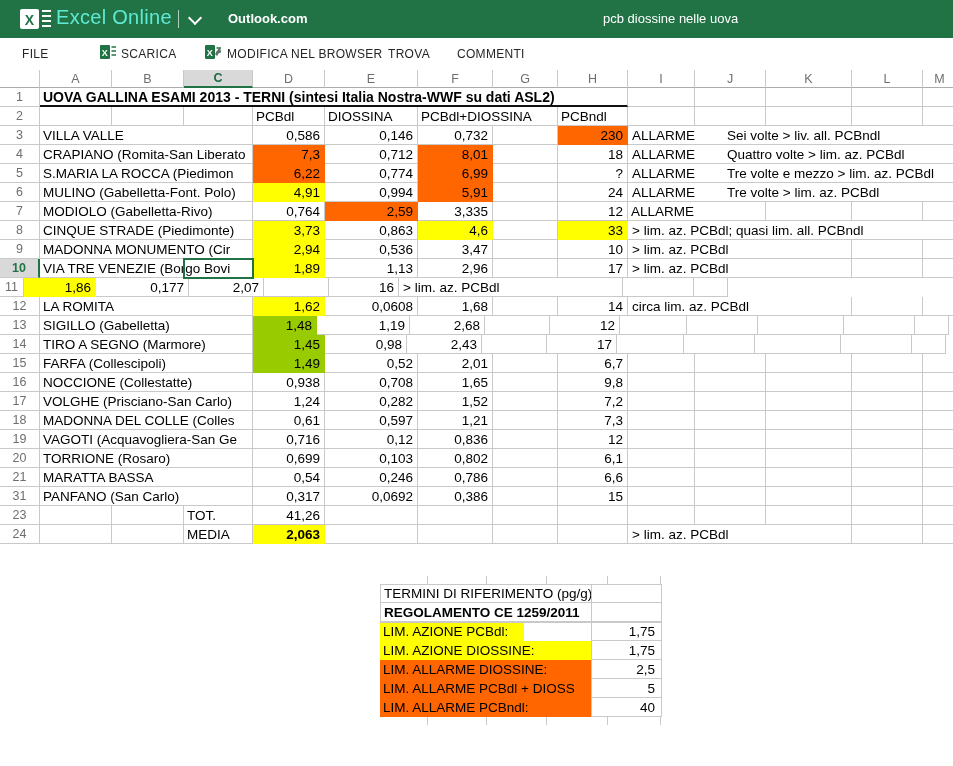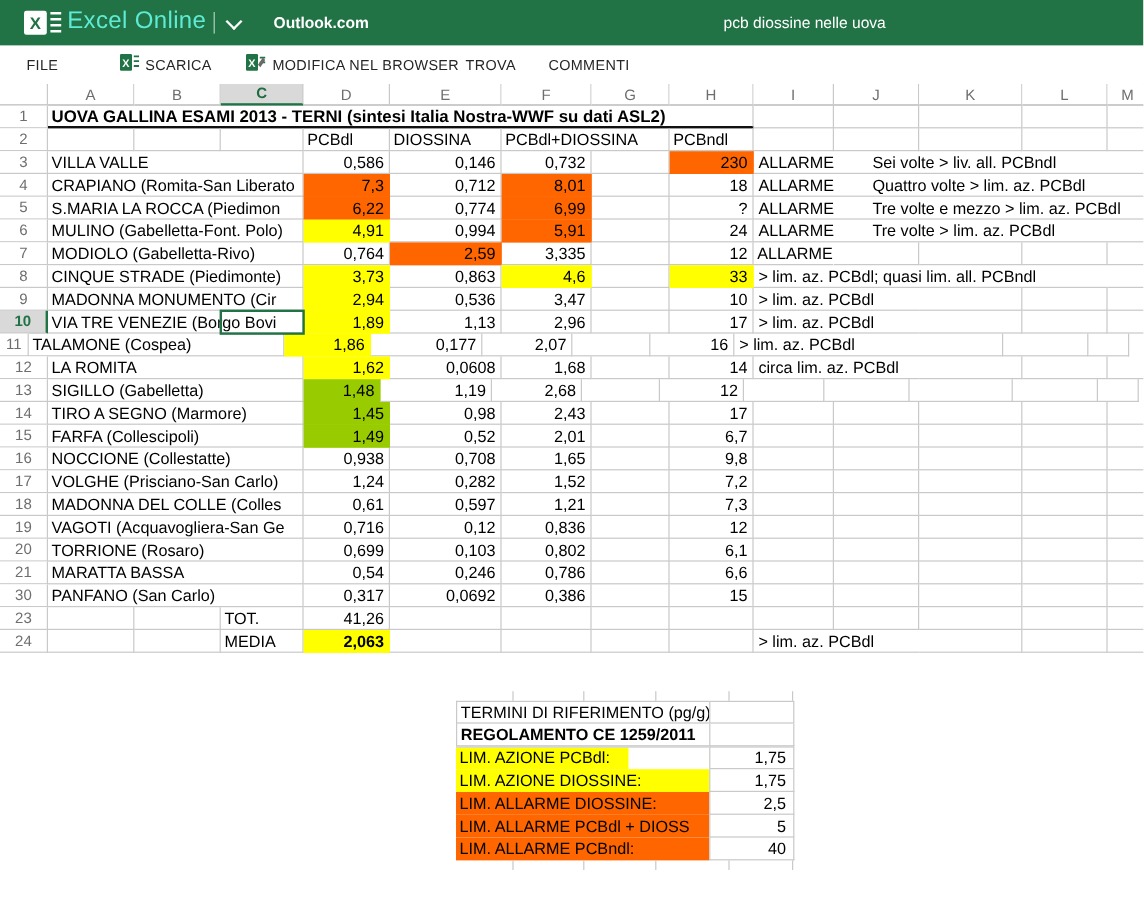--- a/index.html
+++ b/index.html
@@ -258,21 +258,20 @@
           <div class="c num" style="width: 75px;">2,96</div>
           <div class="c" style="width: 65px;"></div>
           <div class="c num" style="width: 70px;">17</div>
           <div class="notespan" style="width: 138px;">&gt; lim. az. PCBdl</div>
           <div class="c" style="width: 86px;"></div>
           <div class="c" style="width: 71px;"></div>
           <div class="c" style="width: 34px;"></div>
         </div>
         <div class="grow">
           <div class="rn" style="width: 24px;">11</div>
-          <div class="c left" style="width: 213px;">TALAMONE (Cospea)</div>
           <div class="c num f-ye" style="width: 72px;">1,86</div>
           <div class="c num" style="width: 93px;">0,177</div>
           <div class="c num" style="width: 75px;">2,07</div>
           <div class="c" style="width: 65px;"></div>
           <div class="c num" style="width: 70px;">16</div>
           <div class="notespan" style="width: 138px;">&gt; lim. az. PCBdl</div>
           <div class="c" style="width: 86px;"></div>
           <div class="c" style="width: 71px;"></div>
           <div class="c" style="width: 34px;"></div>
         </div>
@@ -300,21 +299,21 @@
           <div class="c" style="width: 67px;"></div>
           <div class="c" style="width: 71px;"></div>
           <div class="c" style="width: 86px;"></div>
           <div class="c" style="width: 71px;"></div>
           <div class="c" style="width: 34px;"></div>
         </div>
         <div class="grow">
           <div class="rn" style="width: 40px;">14</div>
           <div class="c left" style="width: 213px;">TIRO A SEGNO (Marmore)</div>
           <div class="c num f-gr" style="width: 72px;">1,45</div>
-          <div class="c num" style="width: 93px;">0,98</div>
+          <div class="c num" style="width: 82px;">0,98</div>
           <div class="c num" style="width: 75px;">2,43</div>
           <div class="c" style="width: 65px;"></div>
           <div class="c num" style="width: 70px;">17</div>
           <div class="c" style="width: 67px;"></div>
           <div class="c" style="width: 71px;"></div>
           <div class="c" style="width: 86px;"></div>
           <div class="c" style="width: 71px;"></div>
           <div class="c" style="width: 34px;"></div>
         </div>
         <div class="grow">
@@ -409,21 +408,21 @@
           <div class="c num" style="width: 75px;">0,786</div>
           <div class="c" style="width: 65px;"></div>
           <div class="c num" style="width: 70px;">6,6</div>
           <div class="c" style="width: 67px;"></div>
           <div class="c" style="width: 71px;"></div>
           <div class="c" style="width: 86px;"></div>
           <div class="c" style="width: 71px;"></div>
           <div class="c" style="width: 34px;"></div>
         </div>
         <div class="grow">
-          <div class="rn" style="width: 40px;">30</div>
+          <div class="rn" style="width: 40px;">31</div>
           <div class="c left" style="width: 213px;">PANFANO (San Carlo)</div>
           <div class="c num" style="width: 72px;">0,317</div>
           <div class="c num" style="width: 93px;">0,0692</div>
           <div class="c num" style="width: 75px;">0,386</div>
           <div class="c" style="width: 65px;"></div>
           <div class="c num" style="width: 70px;">15</div>
           <div class="c" style="width: 67px;"></div>
           <div class="c" style="width: 71px;"></div>
           <div class="c" style="width: 86px;"></div>
           <div class="c" style="width: 71px;"></div>

